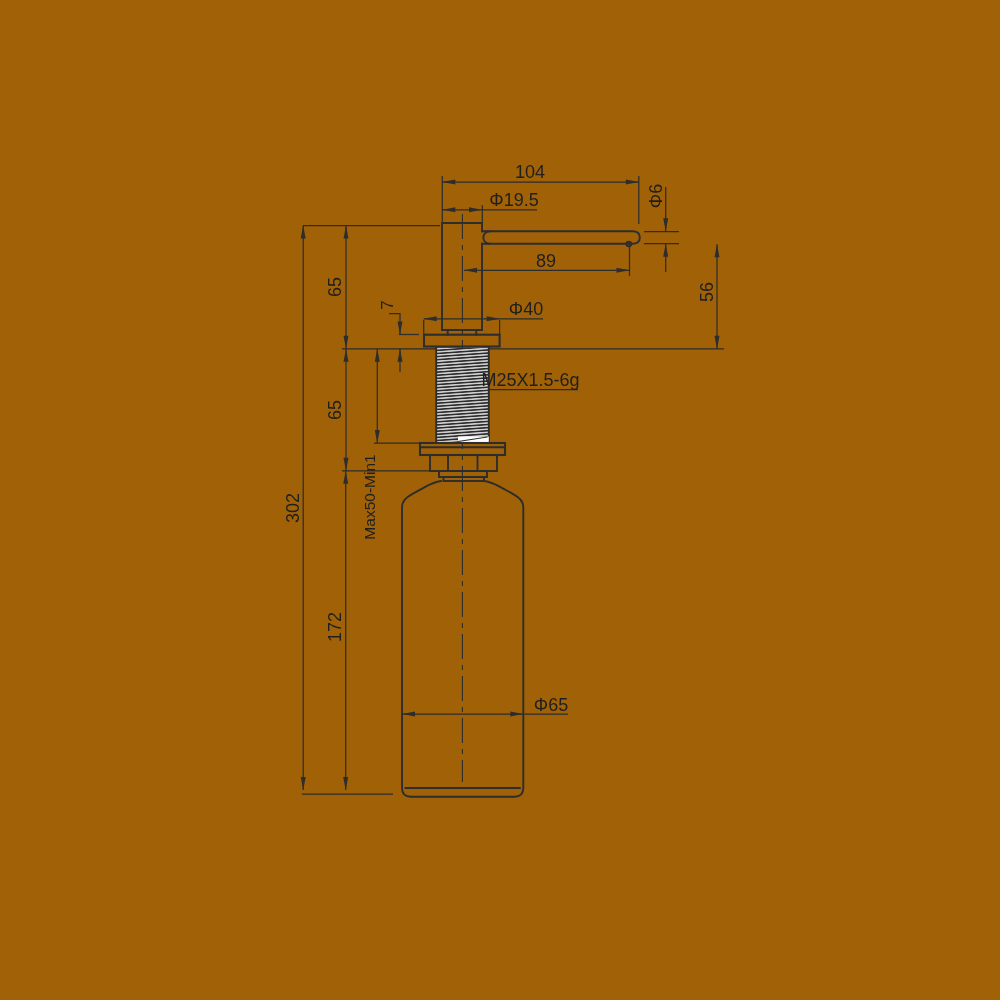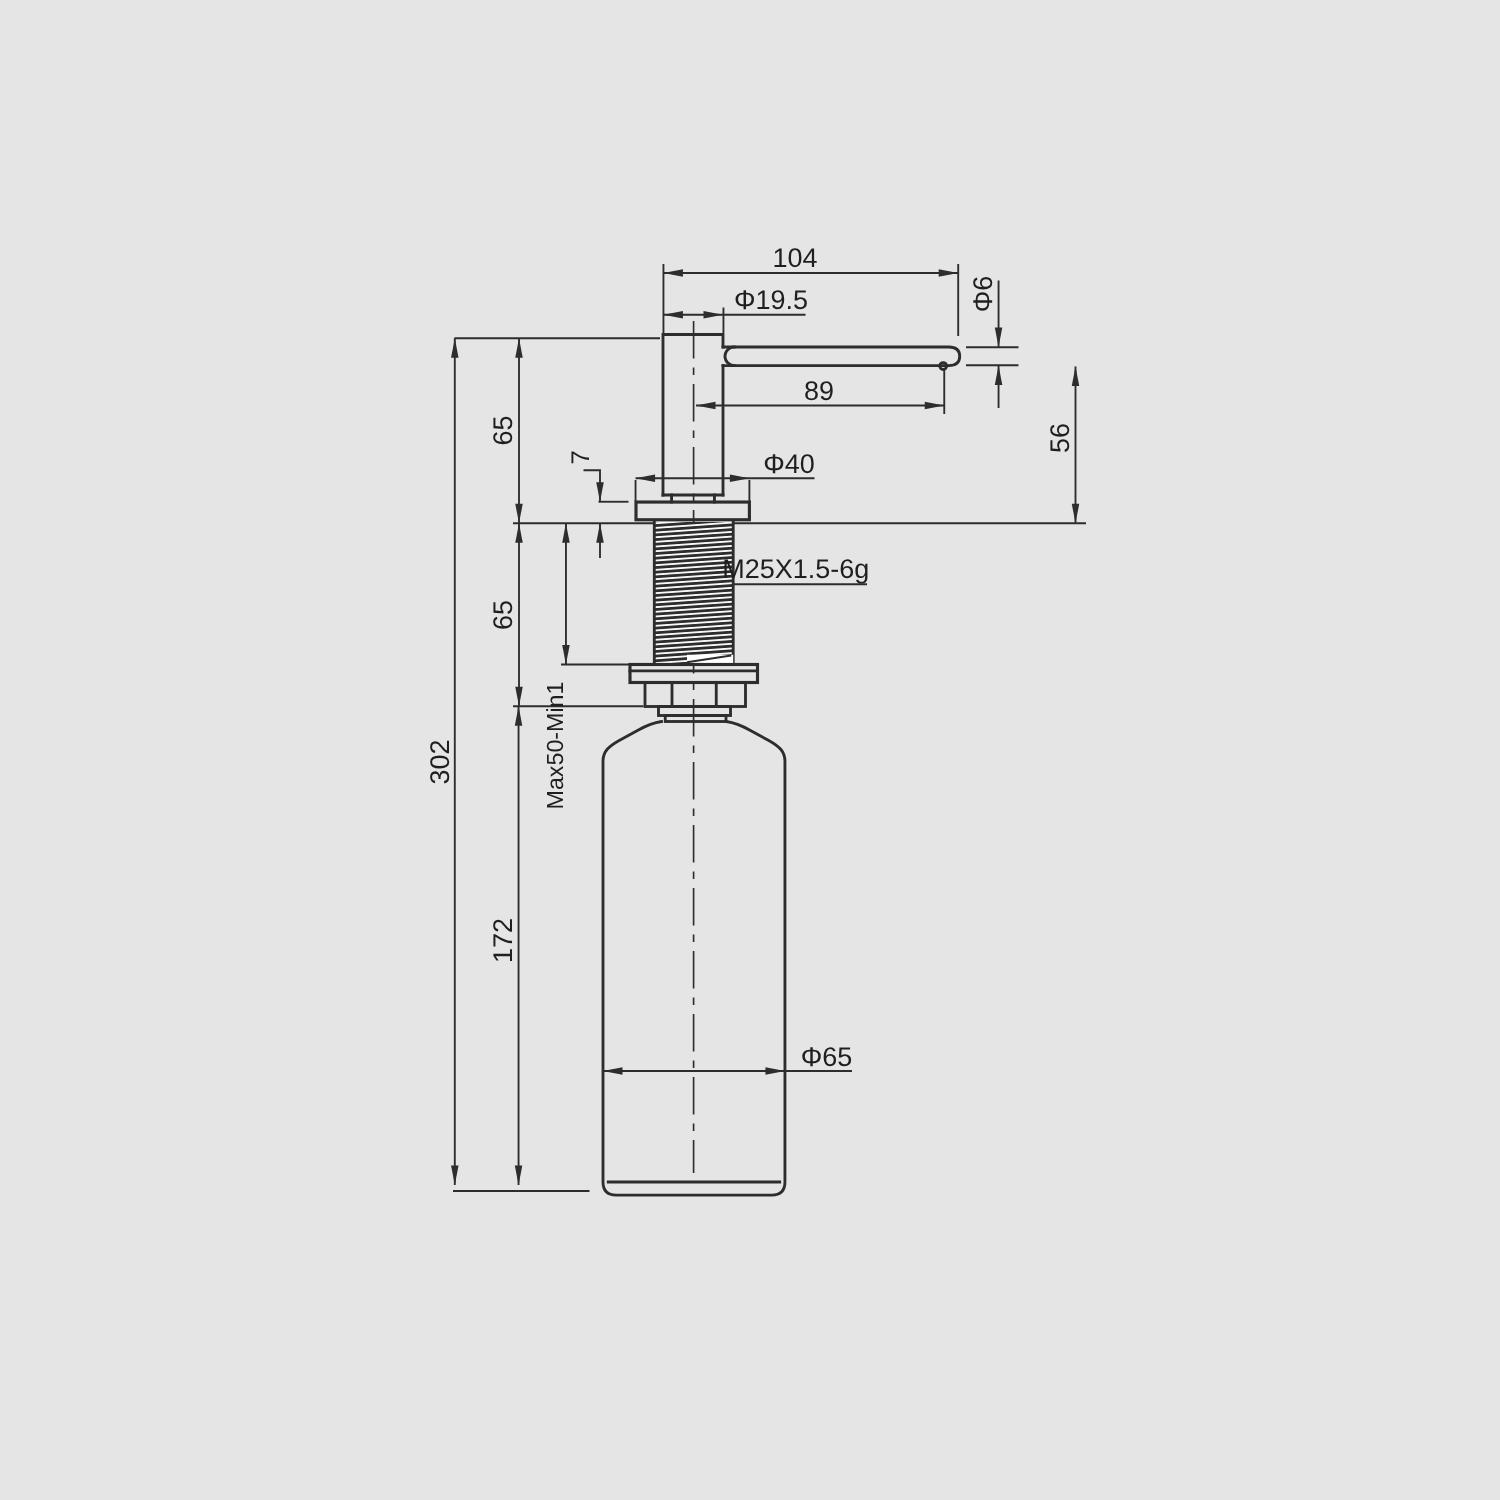--- a/index.html
+++ b/index.html
@@ -1,17 +1,17 @@
 <!DOCTYPE html>
 <html><head>
 <meta charset="utf-8">
 <style>
   html,body{margin:0;padding:0;background:#ffffff;}
   .stage{
-    position:relative;width:1000px;height:1000px;background:#e5e5e5;
+    position:relative;width:1000px;height:1000px;background:#a16207;
     font-family:"Liberation Sans", sans-serif;overflow:hidden;
   }
   svg{display:block;}
   .obj{stroke:#2d2d2d;stroke-width:1.9;fill:none;stroke-linecap:square;}
   .obj-thick{stroke:#2d2d2d;stroke-width:2.1;fill:none;}
   .dim{stroke:#2d2d2d;stroke-width:1.25;fill:none;stroke-linecap:butt;}
   .arr{fill:#2d2d2d;stroke:none;}
   .cl{stroke:#2d2d2d;stroke-width:1.1;fill:none;}
   text{fill:#1f1f1f;font-family:"Liberation Sans", sans-serif;font-size:18px;}
   text.small{font-size:15.5px;}

